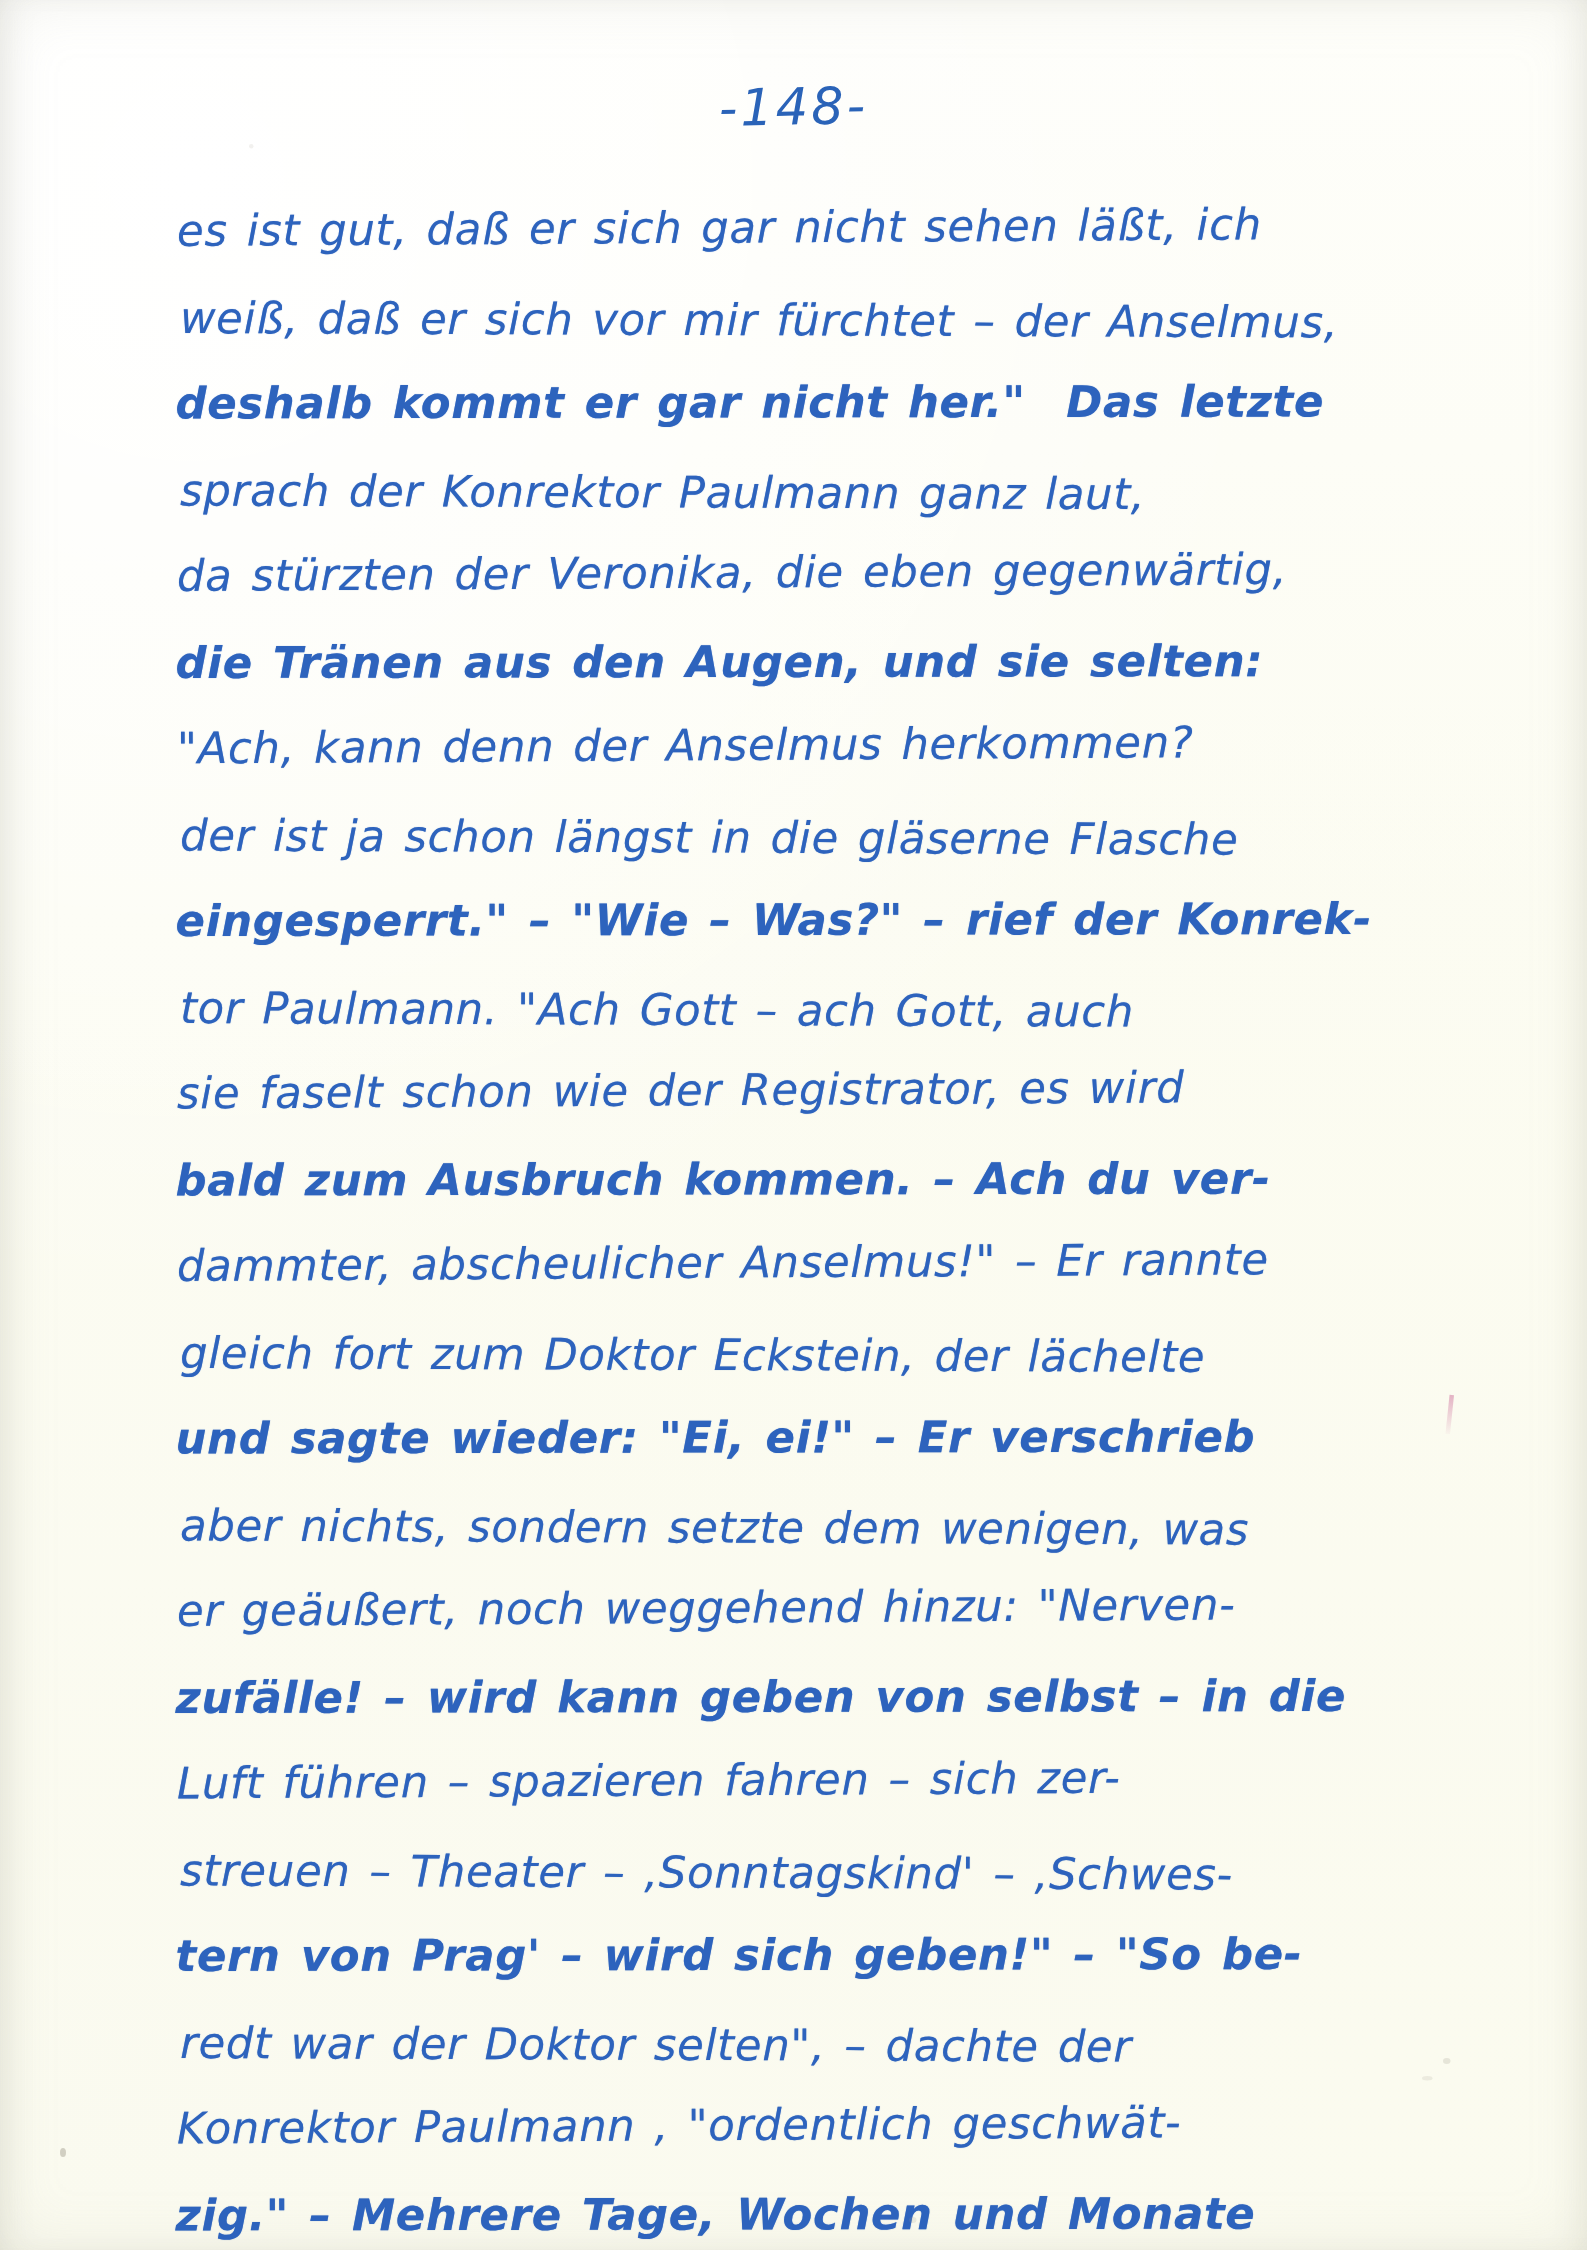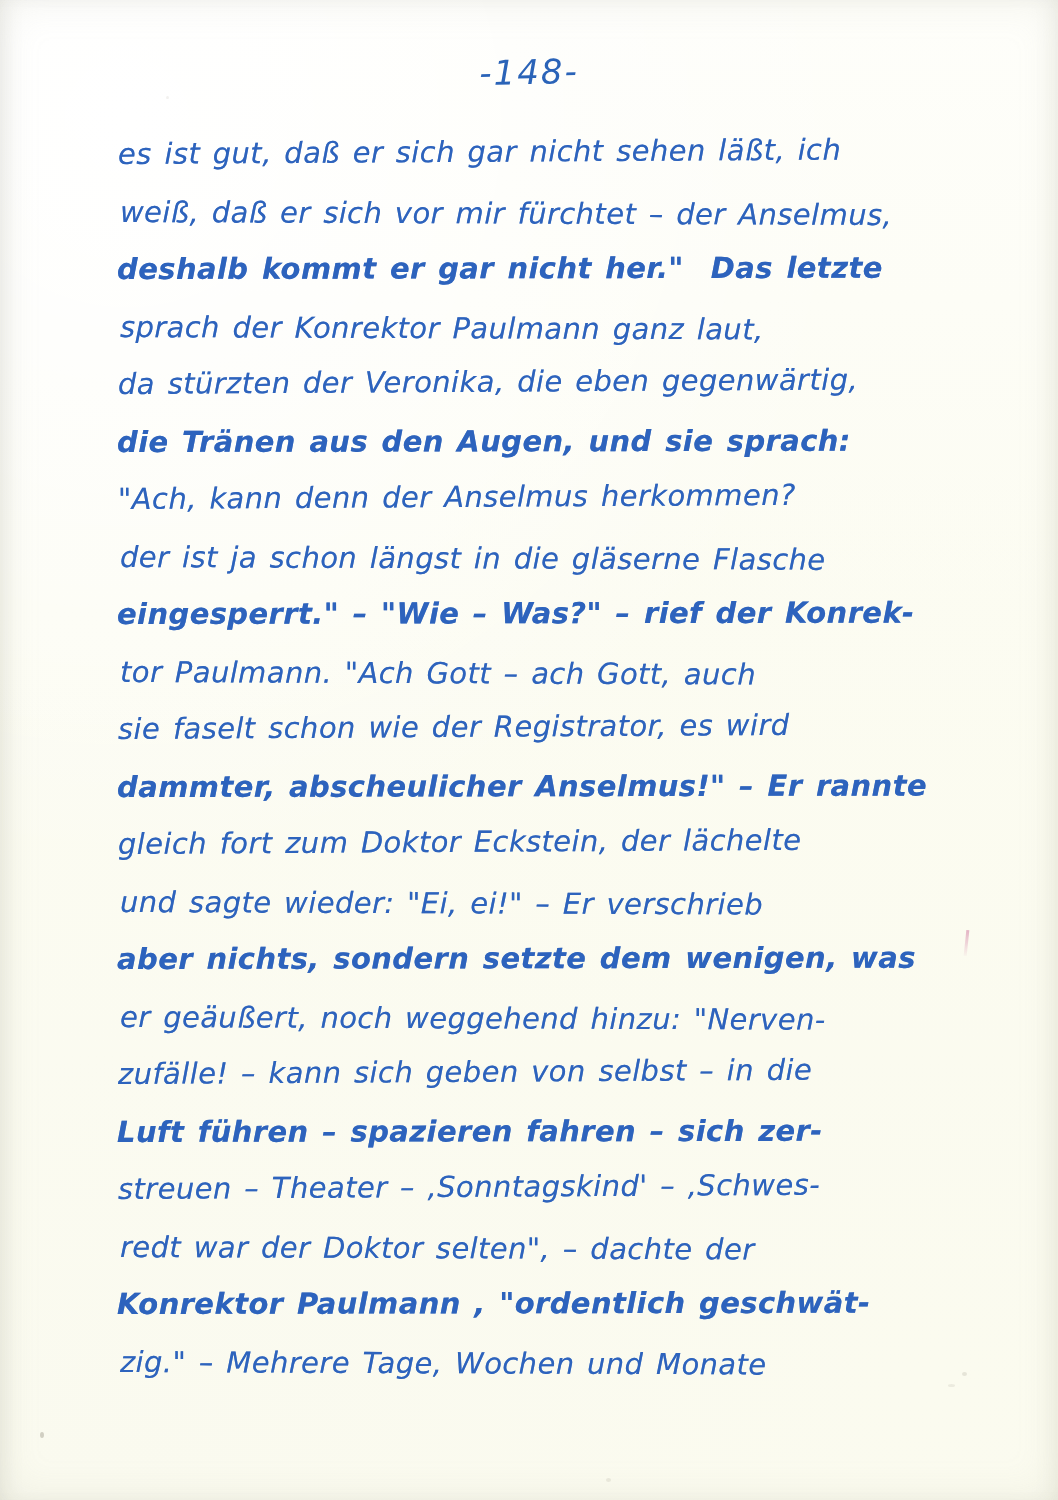--- a/index.html
+++ b/index.html
@@ -94,34 +94,36 @@
 <div class="page">
 
   <div class="page-number">-148-</div>
 
   <div class="hand-text">
     <span class="ln">es ist gut, daß er sich gar nicht sehen läßt, ich</span>
     <span class="ln">weiß, daß er sich vor mir fürchtet – der Anselmus,</span>
     <span class="ln">deshalb kommt er gar nicht her."  Das letzte</span>
     <span class="ln">sprach der Konrektor Paulmann ganz laut,</span>
     <span class="ln">da stürzten der Veronika, die eben gegenwärtig,</span>
-    <span class="ln">die Tränen aus den Augen, und sie sprach:</span>
+    <span class="ln">die Tränen aus den Augen, und sie selten:</span>
     <span class="ln">"Ach, kann denn der Anselmus herkommen?</span>
     <span class="ln">der ist ja schon längst in die gläserne Flasche</span>
     <span class="ln">eingesperrt." – "Wie – Was?" – rief der Konrek-</span>
     <span class="ln">tor Paulmann. "Ach Gott – ach Gott, auch</span>
     <span class="ln">sie faselt schon wie der Registrator, es wird</span>
+    <span class="ln">bald zum Ausbruch kommen. – Ach du ver-</span>
     <span class="ln">dammter, abscheulicher Anselmus!" – Er rannte</span>
     <span class="ln">gleich fort zum Doktor Eckstein, der lächelte</span>
     <span class="ln">und sagte wieder: "Ei, ei!" – Er verschrieb</span>
     <span class="ln">aber nichts, sondern setzte dem wenigen, was</span>
     <span class="ln">er geäußert, noch weggehend hinzu: "Nerven-</span>
-    <span class="ln">zufälle! – kann sich geben von selbst – in die</span>
+    <span class="ln">zufälle! – wird kann geben von selbst – in die</span>
     <span class="ln">Luft führen – spazieren fahren – sich zer-</span>
     <span class="ln">streuen – Theater – ,Sonntagskind' – ,Schwes-</span>
+    <span class="ln">tern von Prag' – wird sich geben!" – "So be-</span>
     <span class="ln">redt war der Doktor selten", – dachte der</span>
     <span class="ln">Konrektor Paulmann , "ordentlich geschwät-</span>
     <span class="ln">zig." – Mehrere Tage, Wochen und Monate</span>
 
   </div>
 
   <div class="pink-mark"></div>
 
   <div class="speck" style="left:40px;top:1432px;width:4px;height:6px;"></div>
   <div class="speck" style="left:962px;top:1372px;width:5px;height:4px;opacity:.5;"></div>

